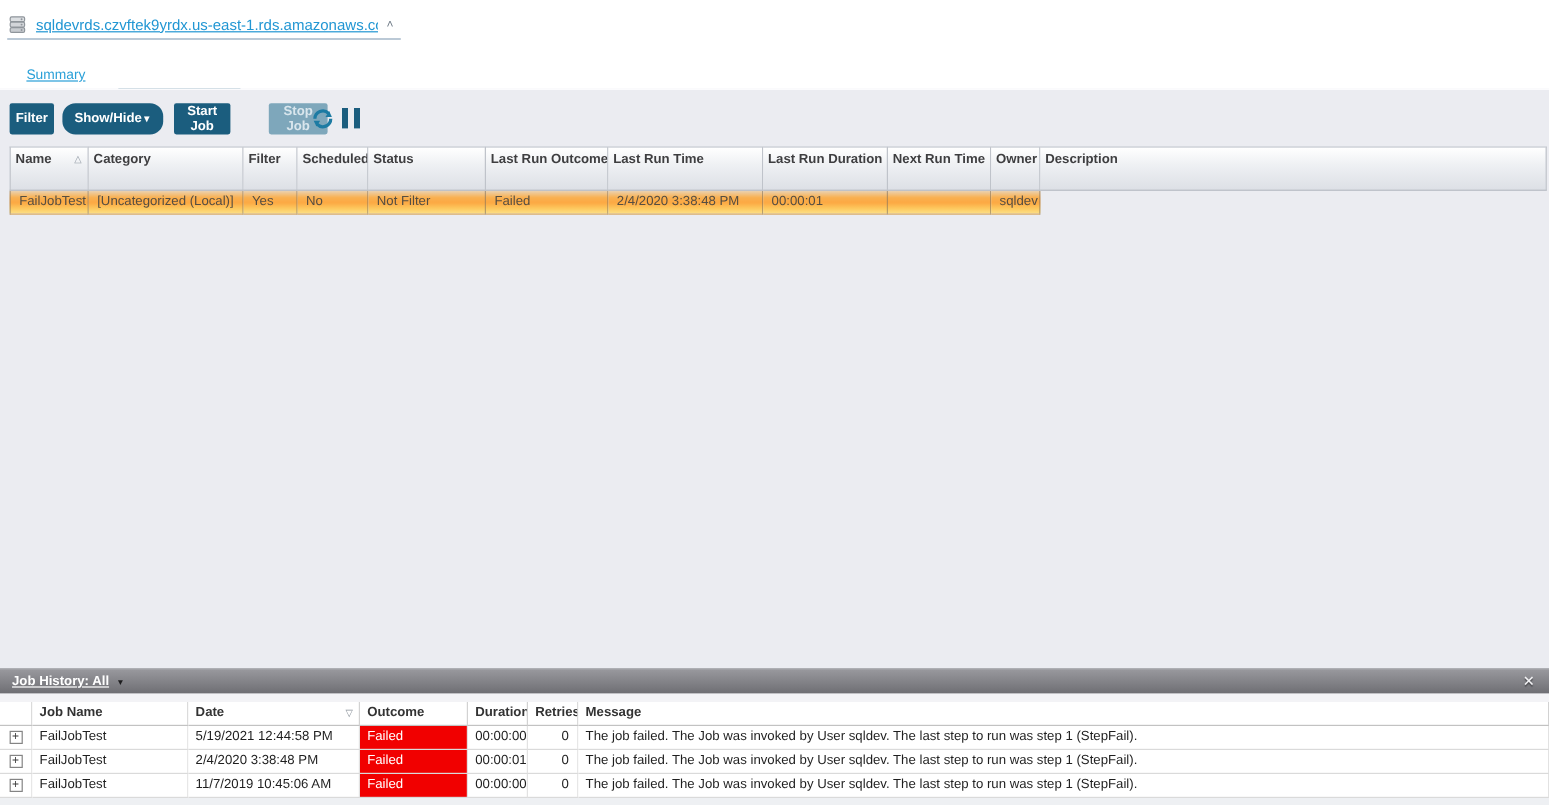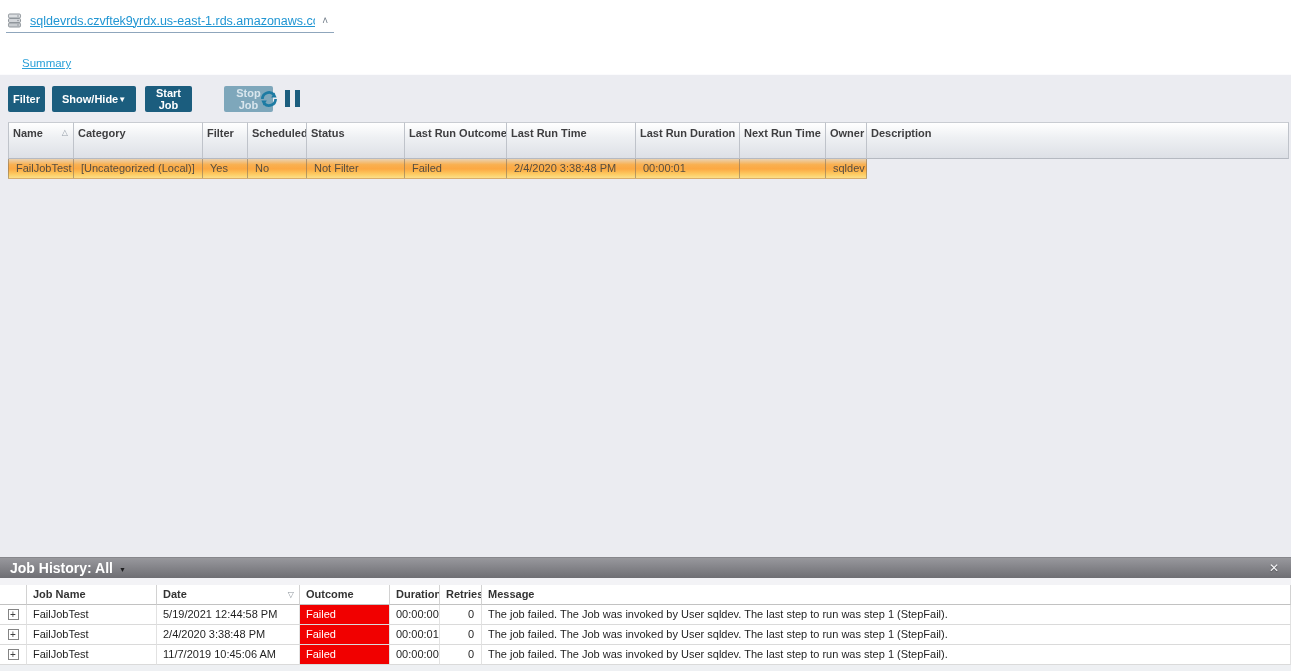--- a/index.html
+++ b/index.html
@@ -36,21 +36,21 @@
     background:#ebecf1;border-top:1px solid #fbfbfd;
   }
   
   .btn{
     position:absolute;top:11px;height:26px;box-sizing:border-box;
     background:#1b5d7e;color:#ffffff;font-weight:bold;font-size:11px;
     border:none;border-radius:2px;display:flex;align-items:center;justify-content:center;
     font-family:inherit;cursor:pointer;
   }
   .btn-filter{left:8px;width:37px;}
-  .btn-showhide{left:52px;width:84px;justify-content:space-between;padding:0 10px;}
+  .btn-showhide{left:52px;width:84px;justify-content:space-between;padding:0 10px;border-radius:11px;}
   .btn-start{left:145px;width:47px;}
   .btn-stop{left:203px;width:49px;background:#7ea7bb;color:#d9e6ed;cursor:default;margin-left:21px;}
   .dd-arrow{font-size:8px;line-height:1;margin-top:1px;}
   .icon-btn{position:absolute;top:14px;background:none;border:none;padding:0;cursor:pointer;}
   .refresh-btn{left:259px;}
   .pause-btn{left:285px;top:15px;display:flex;gap:5px;}
   .pause-bar{width:5px;height:17px;background:#1b5d7e;}
   
   .jobs-grid{
     position:absolute;left:8px;right:2px;top:47px;
@@ -75,21 +75,21 @@
     border-bottom:1px solid #d9ad6b;cursor:pointer;
   }
   .gc:nth-child(12){border-left:1px solid rgba(125,112,92,0.55);}
   
   .jh{position:absolute;left:0;right:0;top:482px;height:114px;}
   .jh-bar{
     height:21px;background:linear-gradient(#98989d,#6e6e73);
     display:flex;align-items:center;padding:0 10px;box-sizing:border-box;
     border-top:1px solid #87878c;
   }
-  .jh-title{color:#ffffff;font-weight:bold;font-size:14px;white-space:nowrap;}
+  .jh-title{color:#ffffff;font-weight:bold;font-size:11px;white-space:nowrap;text-decoration:underline;}
   .jh-caret{color:#1d1d1f;font-size:7px;margin-left:6px;margin-top:2px;cursor:pointer;}
   .jh-close{
     margin-left:auto;color:#f4f4f6;font-size:12px;font-weight:bold;line-height:1;
     text-shadow:0 1px 1px #4a4a4e;cursor:pointer;background:none;border:none;padding:0 2px;
     font-family:inherit;
   }
   .jh-gap{height:7px;background:#f3f3f6;}
   .jh-grid{
     display:grid;background:#ffffff;
     grid-template-columns:27px 130px 143px 90px 50px 42px 1fr;

